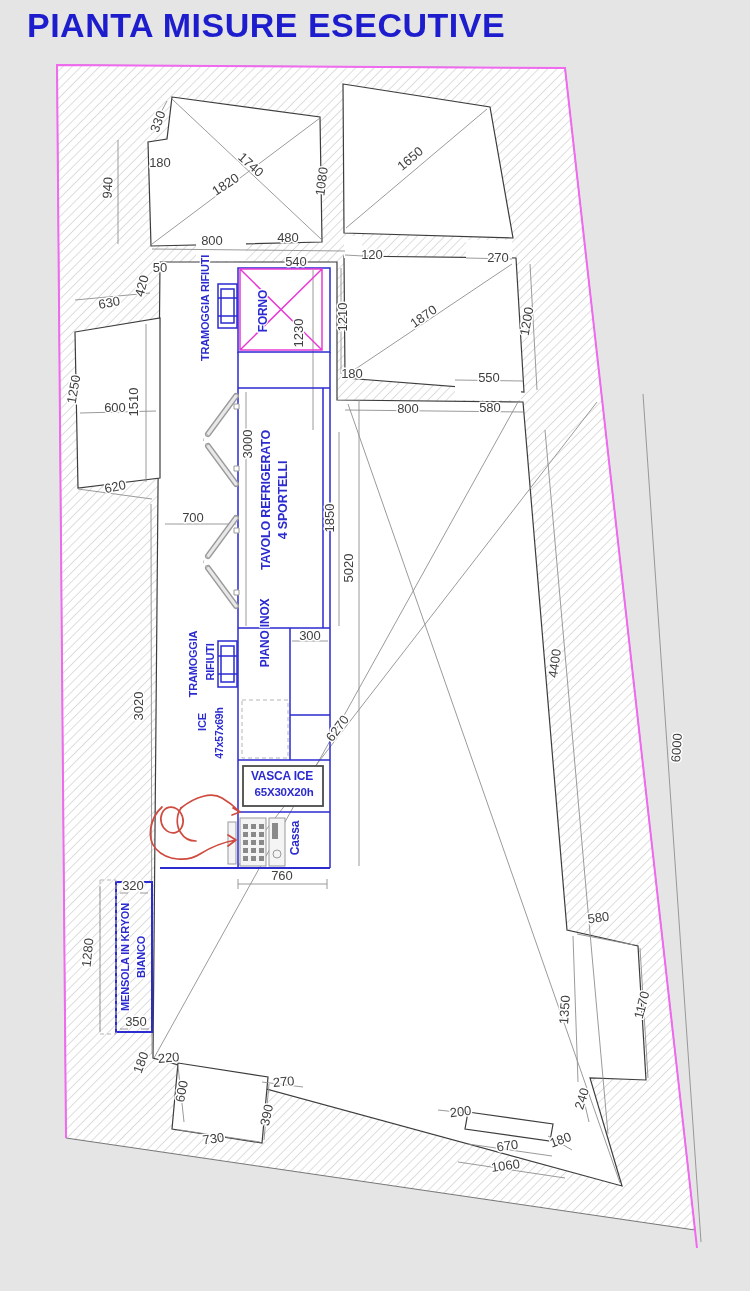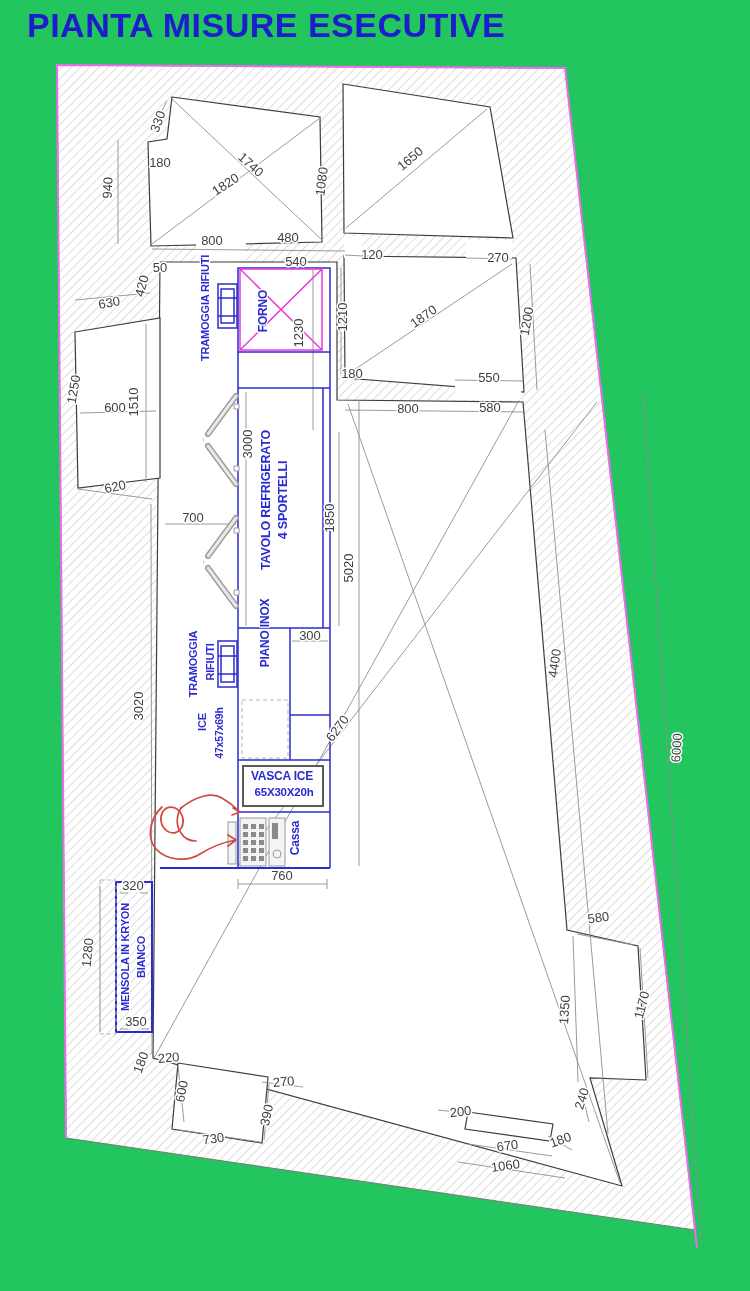--- a/index.html
+++ b/index.html
@@ -1,20 +1,20 @@
 <!DOCTYPE html>
 <html style="--title: #1d1dce; --blue: #2b2bd0; --forno: #e93bd4; --magenta: #f06af0; --dim: #3f3f3f; --red: #cf4a3f;"><head>
 <meta charset="utf-8">
 <style>
   :root{
     --blue:#2b2bd0; --forno:#e93bd4; --magenta:#f06af0;
     --dim:#3f3f3f; --red:#cf4a3f; --title:#1d1dce;
   }
   html,body{margin:0;padding:0;background:#fff;}
-  .page{position:relative;width:750px;height:1291px;background:#22c55e;overflow:hidden;
+  .page{position:relative;width:750px;height:1291px;background:#e5e5e5;overflow:hidden;
         font-family:"Liberation Sans",sans-serif;}
   .title{position:absolute;left:27px;top:6px;margin:0;font-size:34px;font-weight:bold;
          color:var(--title);letter-spacing:0.5px;white-space:nowrap;}
   svg{position:absolute;left:0;top:0;}
   svg text{font-family:"Liberation Sans",sans-serif;}
   .dim{font-size:13px;fill:var(--dim);paint-order:stroke;stroke:#ffffff;stroke-width:3px;
        stroke-linejoin:round;text-anchor:middle;}
   .eq{font-weight:bold;fill:var(--blue);paint-order:stroke;stroke:#ffffff;stroke-width:2.5px;
       stroke-linejoin:round;text-anchor:middle;letter-spacing:-0.2px;}
   .room{fill:#ffffff;stroke:#3d3d3d;stroke-width:1.2;}

